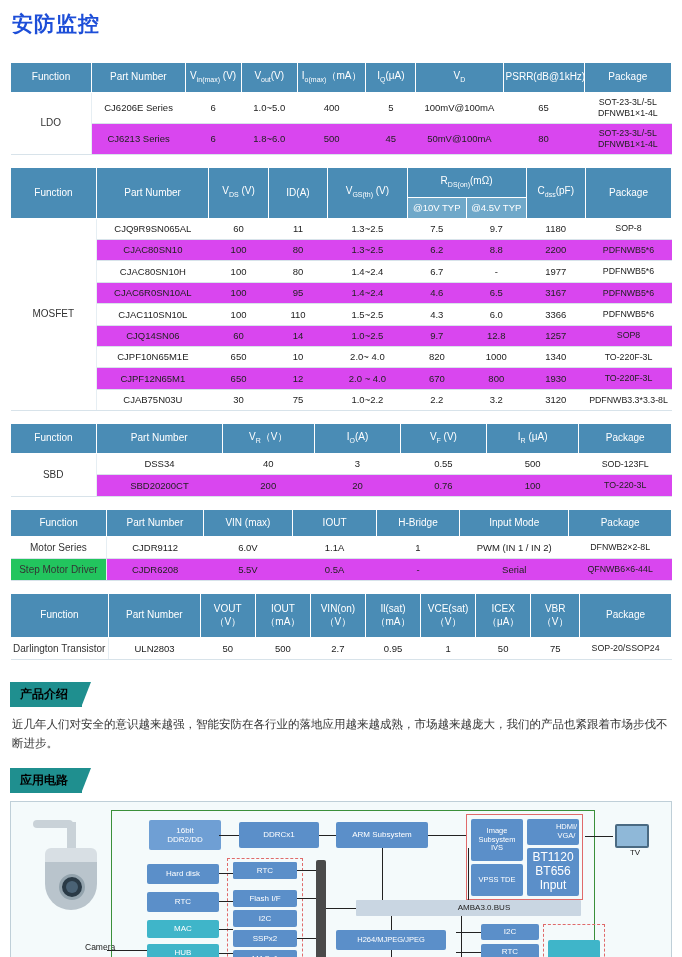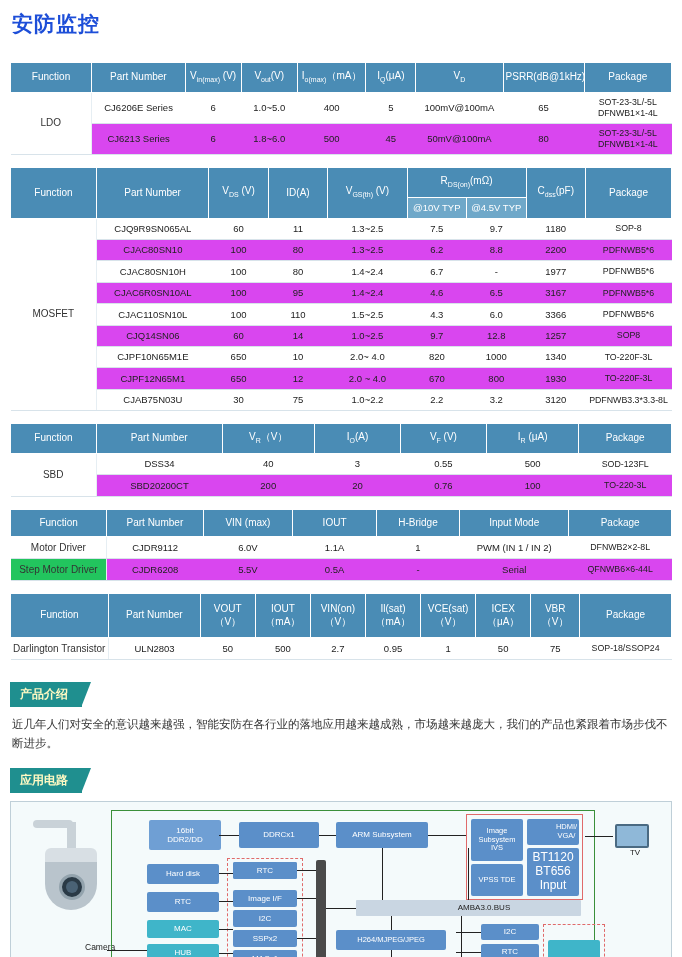--- a/index.html
+++ b/index.html
@@ -55,21 +55,21 @@
     border-right: 1px solid #e6eef3;
   }
   table.spec tr.alt td { background: #d946ef; }
   table.spec td.pkg { font-size: 8.8px; }
   .sup { font-size: 7px; vertical-align: sub; }
 
   .section-head {
     display: inline-block;
     position: relative;
     background: #1f8f8f;
-    color: #fef9c3;
+    color: #000000;
     font-size: 12px;
     font-weight: bold;
     padding: 4px 14px 4px 10px;
     margin: 10px 0 8px 0;
   }
   .section-head:after {
     content: "";
     position: absolute;
     right: -9px; top: 0;
     border-top: 23px solid #1f8f8f;
@@ -386,21 +386,21 @@
       <th>Part Number</th>
       <th>VIN (max)</th>
       <th>IOUT</th>
       <th>H-Bridge</th>
       <th>Input Mode</th>
       <th>Package</th>
     </tr>
   </thead>
   <tbody>
     <tr>
-      <td class="funcell">Motor Driver</td>
+      <td class="funcell">Motor Series</td>
       <td>CJDR9112</td>
       <td>6.0V</td>
       <td>1.1A</td>
       <td>1</td>
       <td>PWM (IN 1 / IN 2)</td>
       <td class="pkg">DFNWB2×2-8L</td>
     </tr>
     <tr class="alt">
       <td class="funcell" style="background:#22c55e">Step Motor Driver</td>
       <td>CJDR6208</td>
@@ -445,21 +445,21 @@
     <tr>
       <td class="funcell">Darlington Transistor</td>
       <td>ULN2803</td>
       <td>50</td>
       <td>500</td>
       <td>2.7</td>
       <td>0.95</td>
       <td>1</td>
       <td>50</td>
       <td>75</td>
-      <td class="pkg">SOP-18/SSOP24</td>
+      <td class="pkg">SOP-20/SSOP24</td>
     </tr>
   </tbody>
 </table>
 
 
 <div class="section-head">产品介绍</div>
 <p class="intro-text">近几年人们对安全的意识越来越强，智能安防在各行业的落地应用越来越成熟，市场越来越庞大，我们的产品也紧跟着市场步伐不断进步。</p>
 
 
 <div class="section-head">应用电路</div>
@@ -498,21 +498,21 @@
 Input</div>
   <div class="blk" style="left:460px; top:62px; width:52px; height:32px; font-size:7.5px;">VPSS  TDE</div>
 
   <div class="blk" style="left:136px; top:62px; width:72px; height:20px;">Hard disk</div>
   <div class="blk" style="left:136px; top:90px; width:72px; height:20px;">RTC</div>
   <div class="blk teal" style="left:136px; top:118px; width:72px; height:18px;">MAC</div>
   <div class="blk teal" style="left:136px; top:142px; width:72px; height:18px;">HUB</div>
 
   <div class="grp" style="left:216px; top:56px; width:76px; height:174px;"></div>
   <div class="blk" style="left:222px; top:60px; width:64px; height:17px;">RTC</div>
-  <div class="blk" style="left:222px; top:88px; width:64px; height:17px;">Image I/F</div>
+  <div class="blk" style="left:222px; top:88px; width:64px; height:17px;">Flash I/F</div>
   <div class="blk" style="left:222px; top:108px; width:64px; height:17px;">I2C</div>
   <div class="blk" style="left:222px; top:128px; width:64px; height:17px;">SSPx2</div>
   <div class="blk" style="left:222px; top:148px; width:64px; height:17px;">MACx1</div>
 
   <div class="blk" style="left:222px; top:60px; width:64px; height:17px;">RTC</div>
 
   <div class="blk vbar" style="left:305px; top:58px; width:10px; height:172px;"></div>
 
   <div class="blk bus" style="left:345px; top:98px; width:225px; height:16px; font-size:8px;">AMBA3.0.BUS</div>
 

